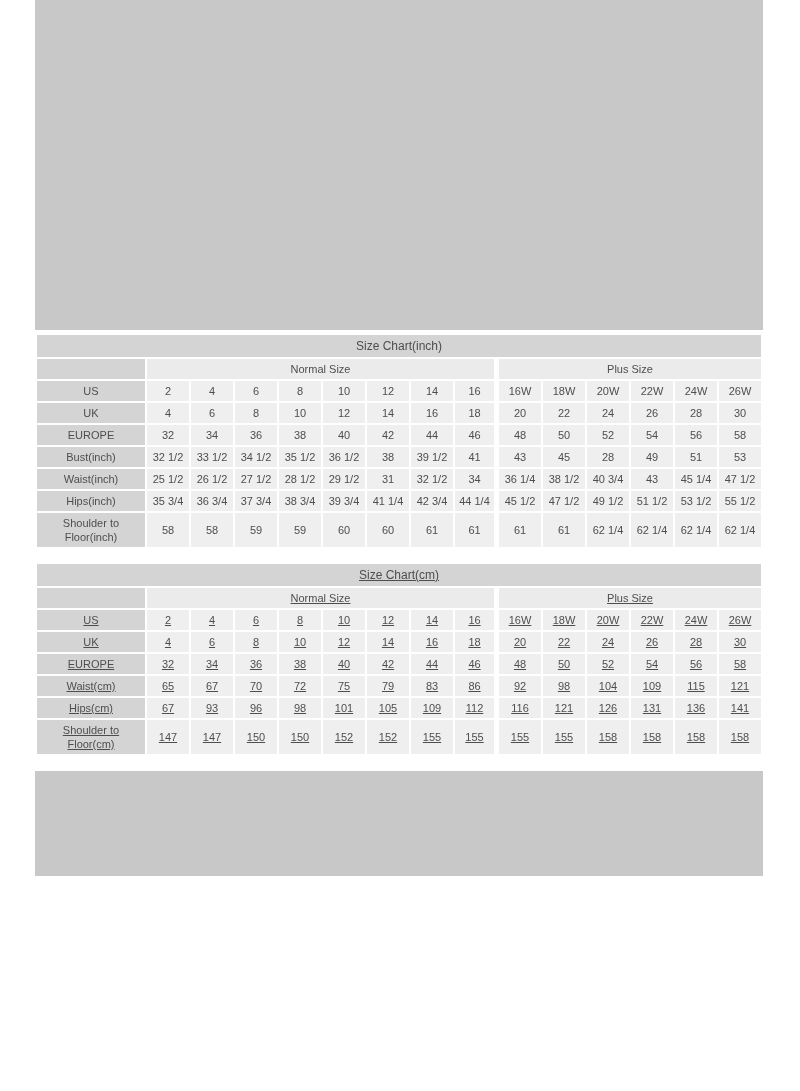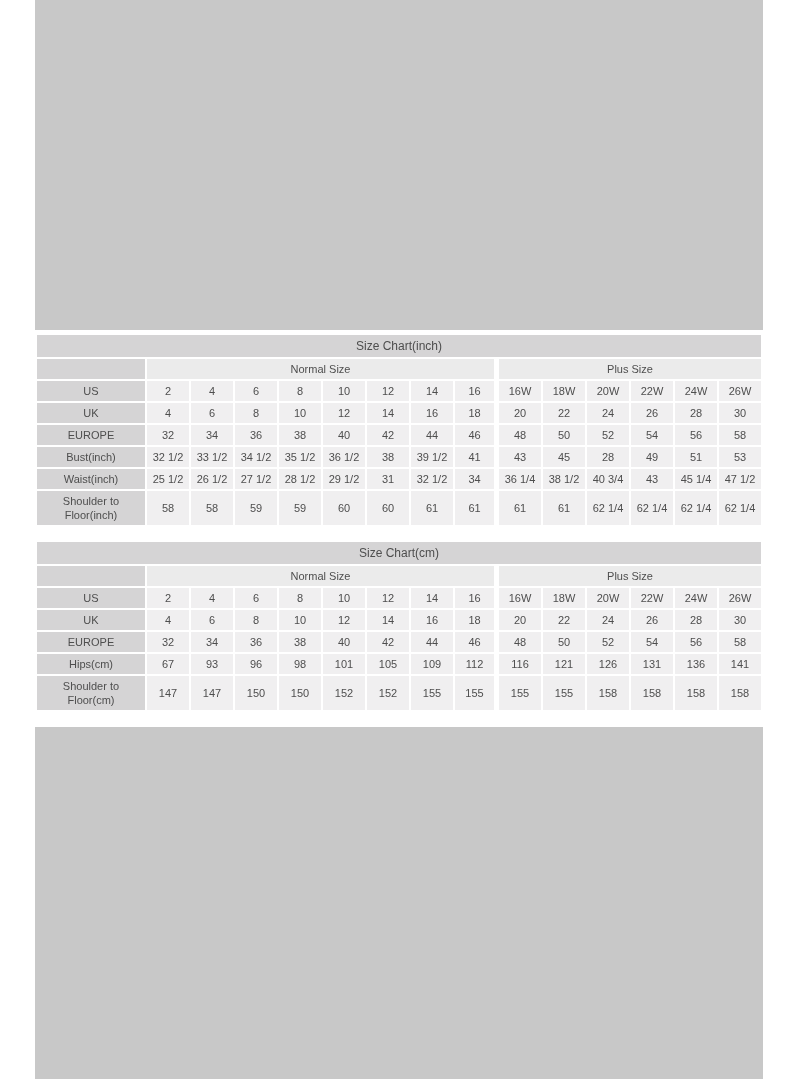--- a/index.html
+++ b/index.html
@@ -17,39 +17,39 @@
   body{
     width:800px;height:1091px;
     font-family:"Liberation Sans", sans-serif;
     color:var(--text);
     position:relative;
     overflow:hidden;
   }
   .photo-area{
     position:absolute;
     left:35px;top:0;
-    width:728px;height:1079px;
+    width:728px;height:876px;
     background:var(--photo-bg);
     display:flex;flex-direction:column;
   }
   .spacer-top{height:330px;flex:0 0 auto;}
   .panel{
     background:var(--panel-bg);
     flex:0 0 auto;
     padding:3px 0 15px 0;
   }
   .spacer-bottom{flex:1 1 auto;}
   .size-table{
     border-collapse:separate;
     border-spacing:2px;
     table-layout:fixed;
     margin:0 auto;
     background:var(--panel-bg);
   }
-  .size-table + .size-table{margin-top:13px;}
+  .size-table + .size-table{margin-top:13px;text-decoration:underline;}
   .size-table td{
     font-size:11px;
     line-height:14px;
     text-align:center;
     vertical-align:middle;
     padding:3px 1px;
     background:var(--cell-bg);
     color:var(--text);
   }
   .size-table td.title-cell{
@@ -182,20 +182,37 @@
               <td class="data-cell">32 1/2</td>
               <td class="data-cell group-end">34</td>
               <td class="data-cell">36 1/4</td>
               <td class="data-cell">38 1/2</td>
               <td class="data-cell">40 3/4</td>
               <td class="data-cell">43</td>
               <td class="data-cell">45 1/4</td>
               <td class="data-cell">47 1/2</td>
             </tr>
             <tr>
+              <td class="label-cell">Hips(inch)</td>
+              <td class="data-cell">35 3/4</td>
+              <td class="data-cell">36 3/4</td>
+              <td class="data-cell">37 3/4</td>
+              <td class="data-cell">38 3/4</td>
+              <td class="data-cell">39 3/4</td>
+              <td class="data-cell">41 1/4</td>
+              <td class="data-cell">42 3/4</td>
+              <td class="data-cell group-end">44 1/4</td>
+              <td class="data-cell">45 1/2</td>
+              <td class="data-cell">47 1/2</td>
+              <td class="data-cell">49 1/2</td>
+              <td class="data-cell">51 1/2</td>
+              <td class="data-cell">53 1/2</td>
+              <td class="data-cell">55 1/2</td>
+            </tr>
+            <tr>
               <td class="label-cell">Shoulder to Floor(inch)</td>
               <td class="data-cell">58</td>
               <td class="data-cell">58</td>
               <td class="data-cell">59</td>
               <td class="data-cell">59</td>
               <td class="data-cell">60</td>
               <td class="data-cell">60</td>
               <td class="data-cell">61</td>
               <td class="data-cell group-end">61</td>
               <td class="data-cell">61</td>
@@ -279,20 +296,37 @@
               <td class="data-cell">44</td>
               <td class="data-cell group-end">46</td>
               <td class="data-cell">48</td>
               <td class="data-cell">50</td>
               <td class="data-cell">52</td>
               <td class="data-cell">54</td>
               <td class="data-cell">56</td>
               <td class="data-cell">58</td>
             </tr>
             <tr>
+              <td class="label-cell">Waist(cm)</td>
+              <td class="data-cell">65</td>
+              <td class="data-cell">67</td>
+              <td class="data-cell">70</td>
+              <td class="data-cell">72</td>
+              <td class="data-cell">75</td>
+              <td class="data-cell">79</td>
+              <td class="data-cell">83</td>
+              <td class="data-cell group-end">86</td>
+              <td class="data-cell">92</td>
+              <td class="data-cell">98</td>
+              <td class="data-cell">104</td>
+              <td class="data-cell">109</td>
+              <td class="data-cell">115</td>
+              <td class="data-cell">121</td>
+            </tr>
+            <tr>
               <td class="label-cell">Hips(cm)</td>
               <td class="data-cell">67</td>
               <td class="data-cell">93</td>
               <td class="data-cell">96</td>
               <td class="data-cell">98</td>
               <td class="data-cell">101</td>
               <td class="data-cell">105</td>
               <td class="data-cell">109</td>
               <td class="data-cell group-end">112</td>
               <td class="data-cell">116</td>

